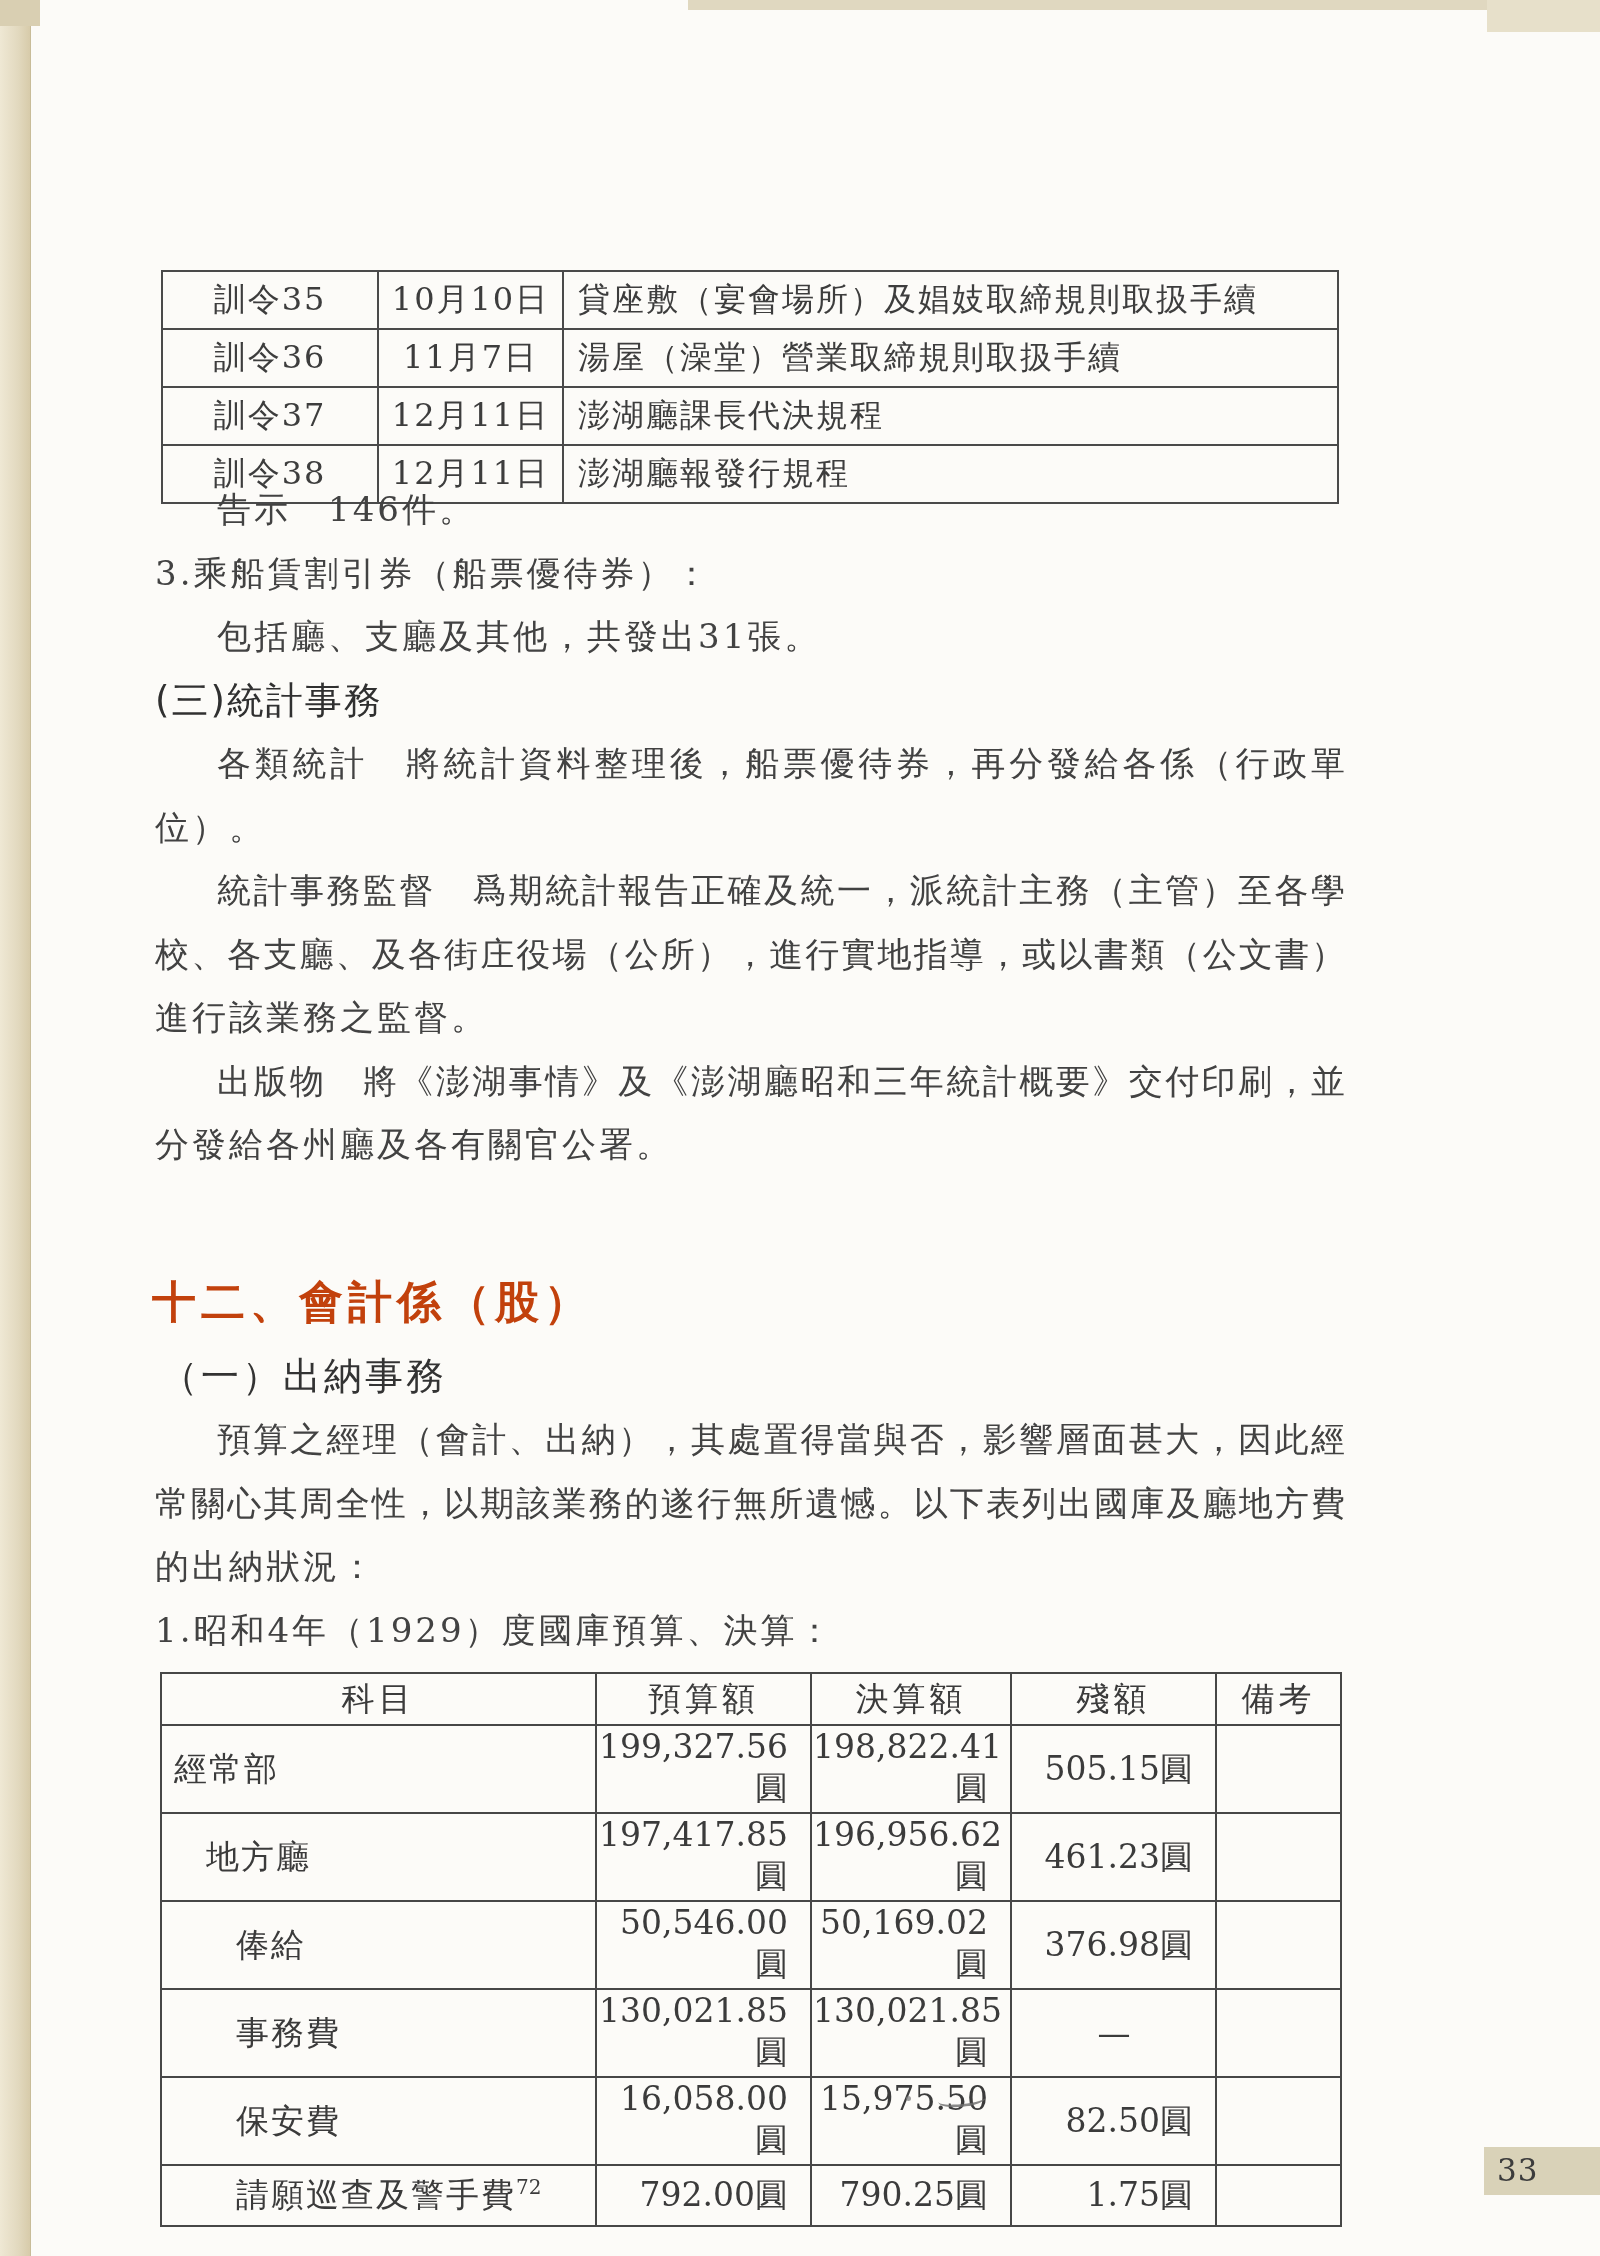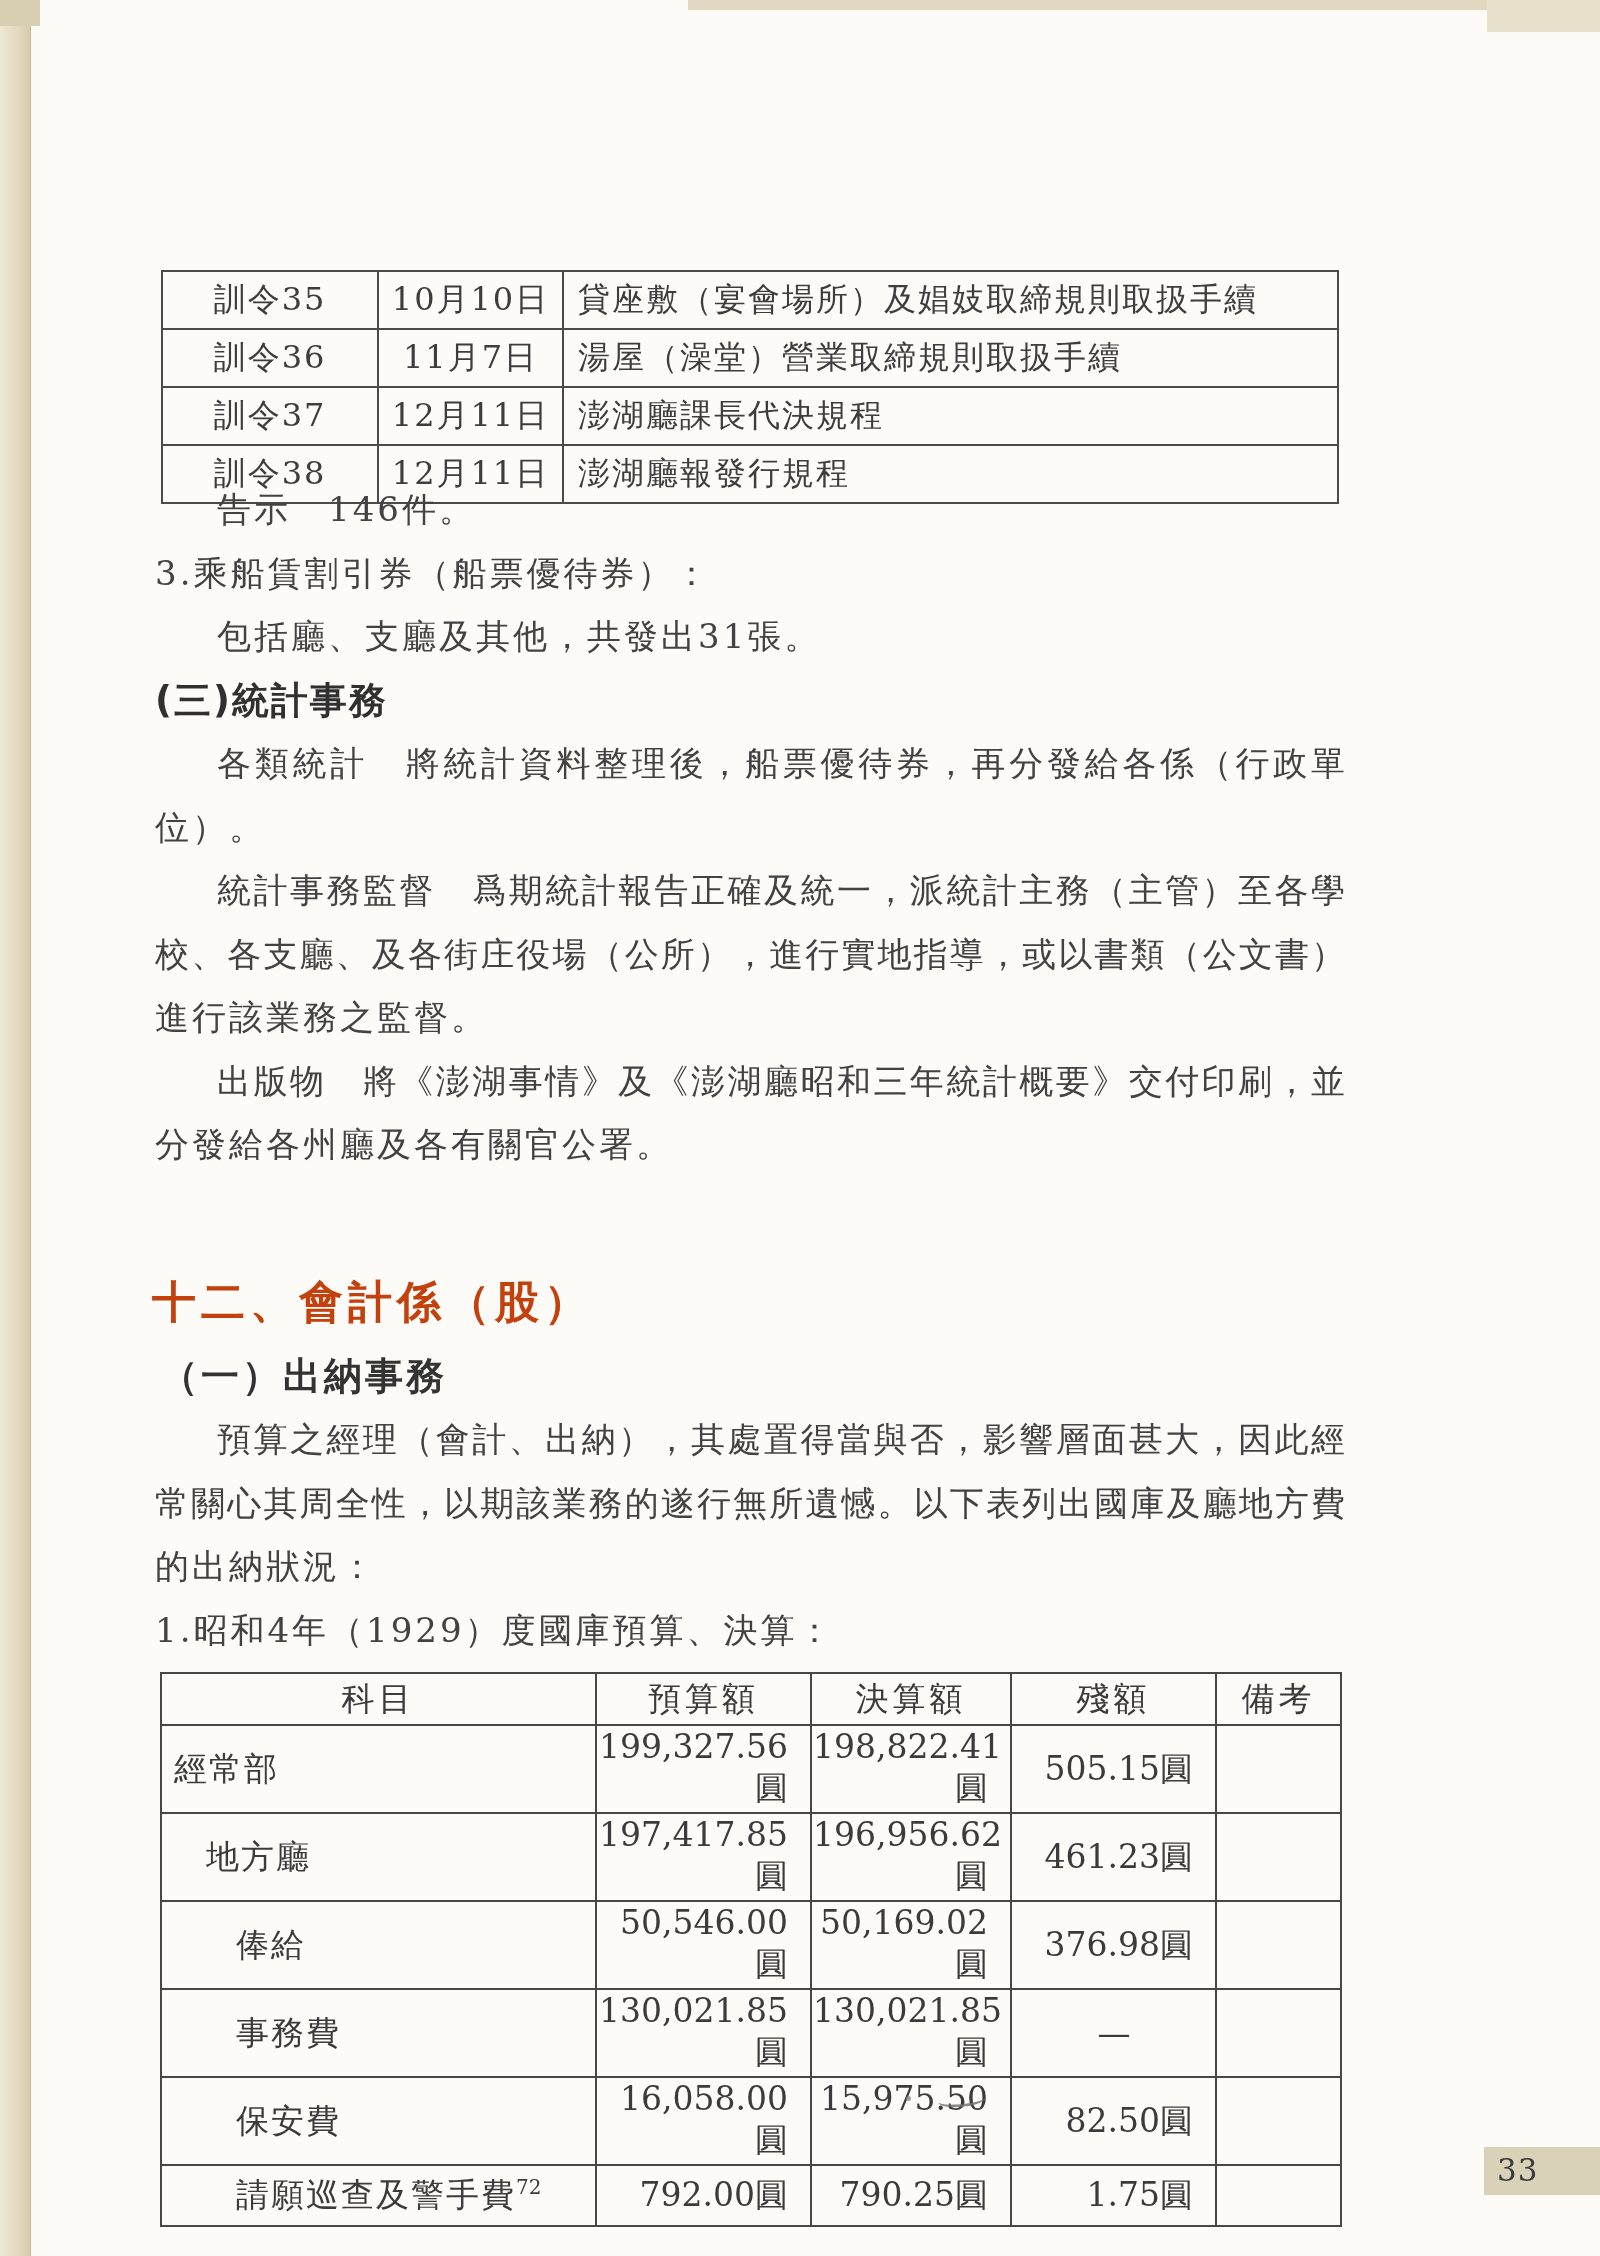--- a/index.html
+++ b/index.html
@@ -28,28 +28,28 @@
   .dir-title { text-align:left; padding-left:14px; }
 
   
   .tblock { position:absolute; left:155px; width:1190px; }
   .tb1 { top:478px; }
   .tb2 { top:1408px; }
   .line { height:63.5px; line-height:63.5px; font-size:34px; letter-spacing:3px;
     white-space:nowrap; color:#424242; }
   .ind { padding-left:62px; }
   .j { white-space:normal; letter-spacing:0; text-align:justify; text-align-last:justify; }
-  .h3line { font-family:"DejaVu Sans","Liberation Sans",sans-serif; font-weight:bold;
+  .h3line { font-family:"DejaVu Sans","Liberation Sans",sans-serif; font-weight:normal;
     font-size:37px; letter-spacing:2px; color:#303030; }
 
   .chapter { position:absolute; left:152px; top:1272px; height:60px; line-height:60px;
     font-family:"DejaVu Sans","Liberation Sans",sans-serif; font-weight:bold;
     font-size:44px; letter-spacing:5px; color:#c2410c; white-space:nowrap; }
   .subhead { position:absolute; left:160px; top:1350px; height:52px; line-height:52px;
-    font-family:"DejaVu Sans","Liberation Sans",sans-serif; font-weight:bold;
+    font-family:"DejaVu Sans","Liberation Sans",sans-serif; font-weight:normal;
     font-size:38px; letter-spacing:3px; color:#333; white-space:nowrap; }
 
   
   .bud-table { position:absolute; left:160px; top:1672px; width:1180px; }
   .bud-table td { border:2px solid #474747; font-size:33px; color:#3b3b3b; }
   .bud-table .hdr td { height:48px; text-align:center; letter-spacing:4px; }
   .bud-table .row td { height:57px; }
   .subj { text-align:left; letter-spacing:2px; padding-left:12px; }
   .ind1 { padding-left:44px; }
   .ind2 { padding-left:74px; }

